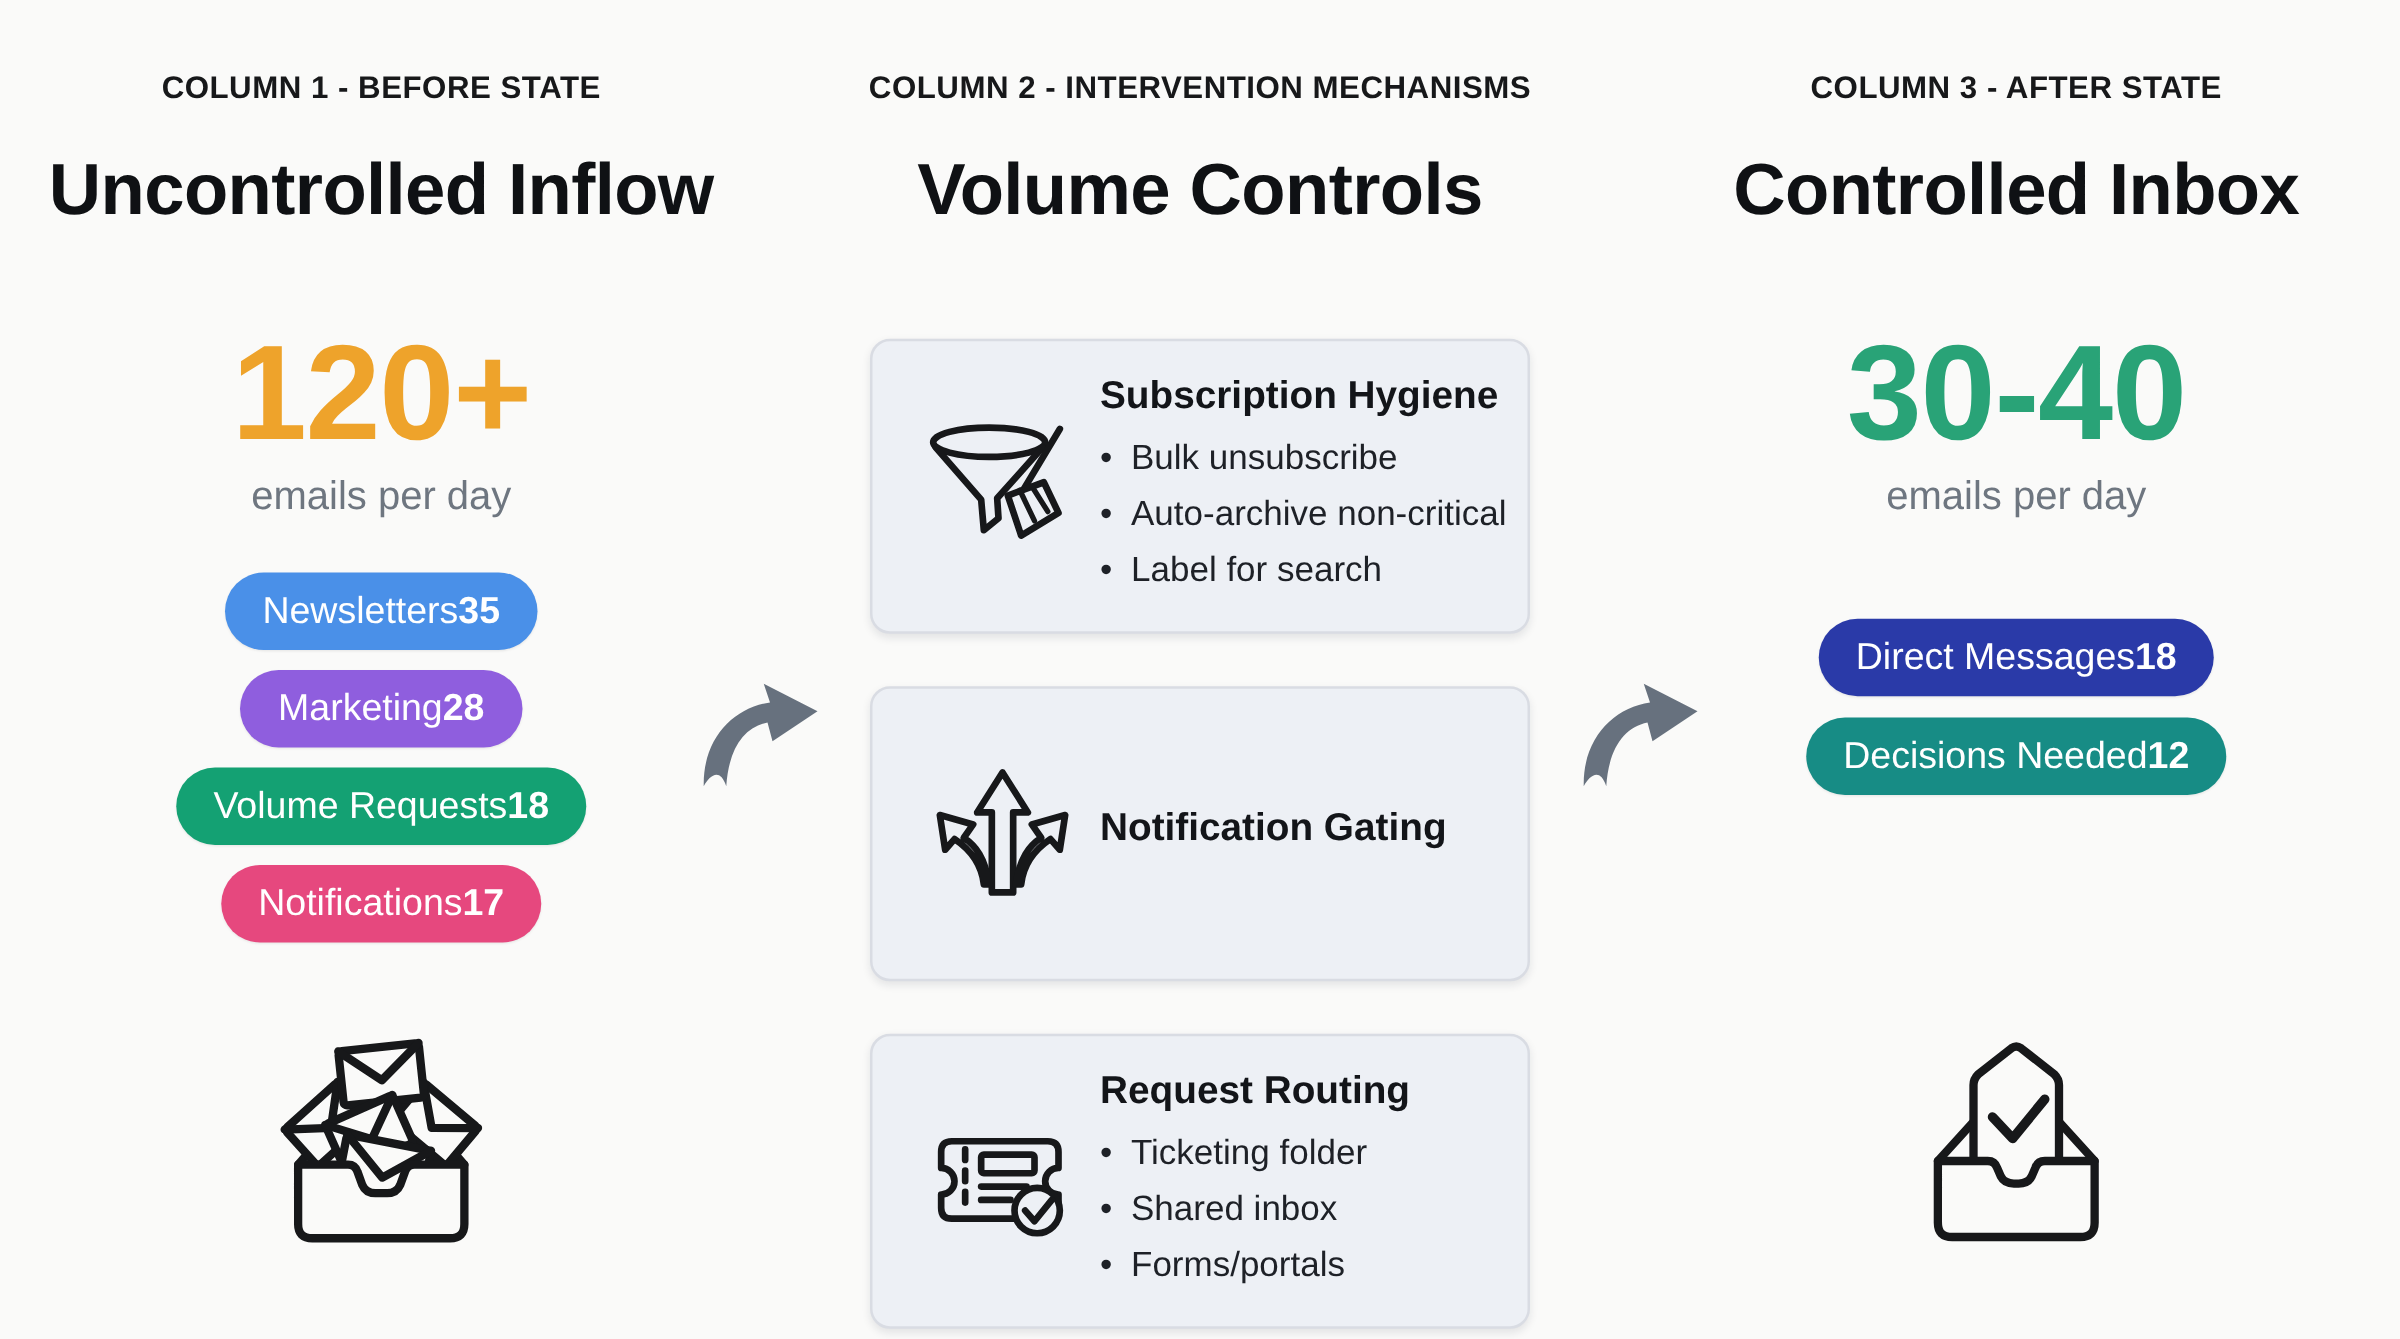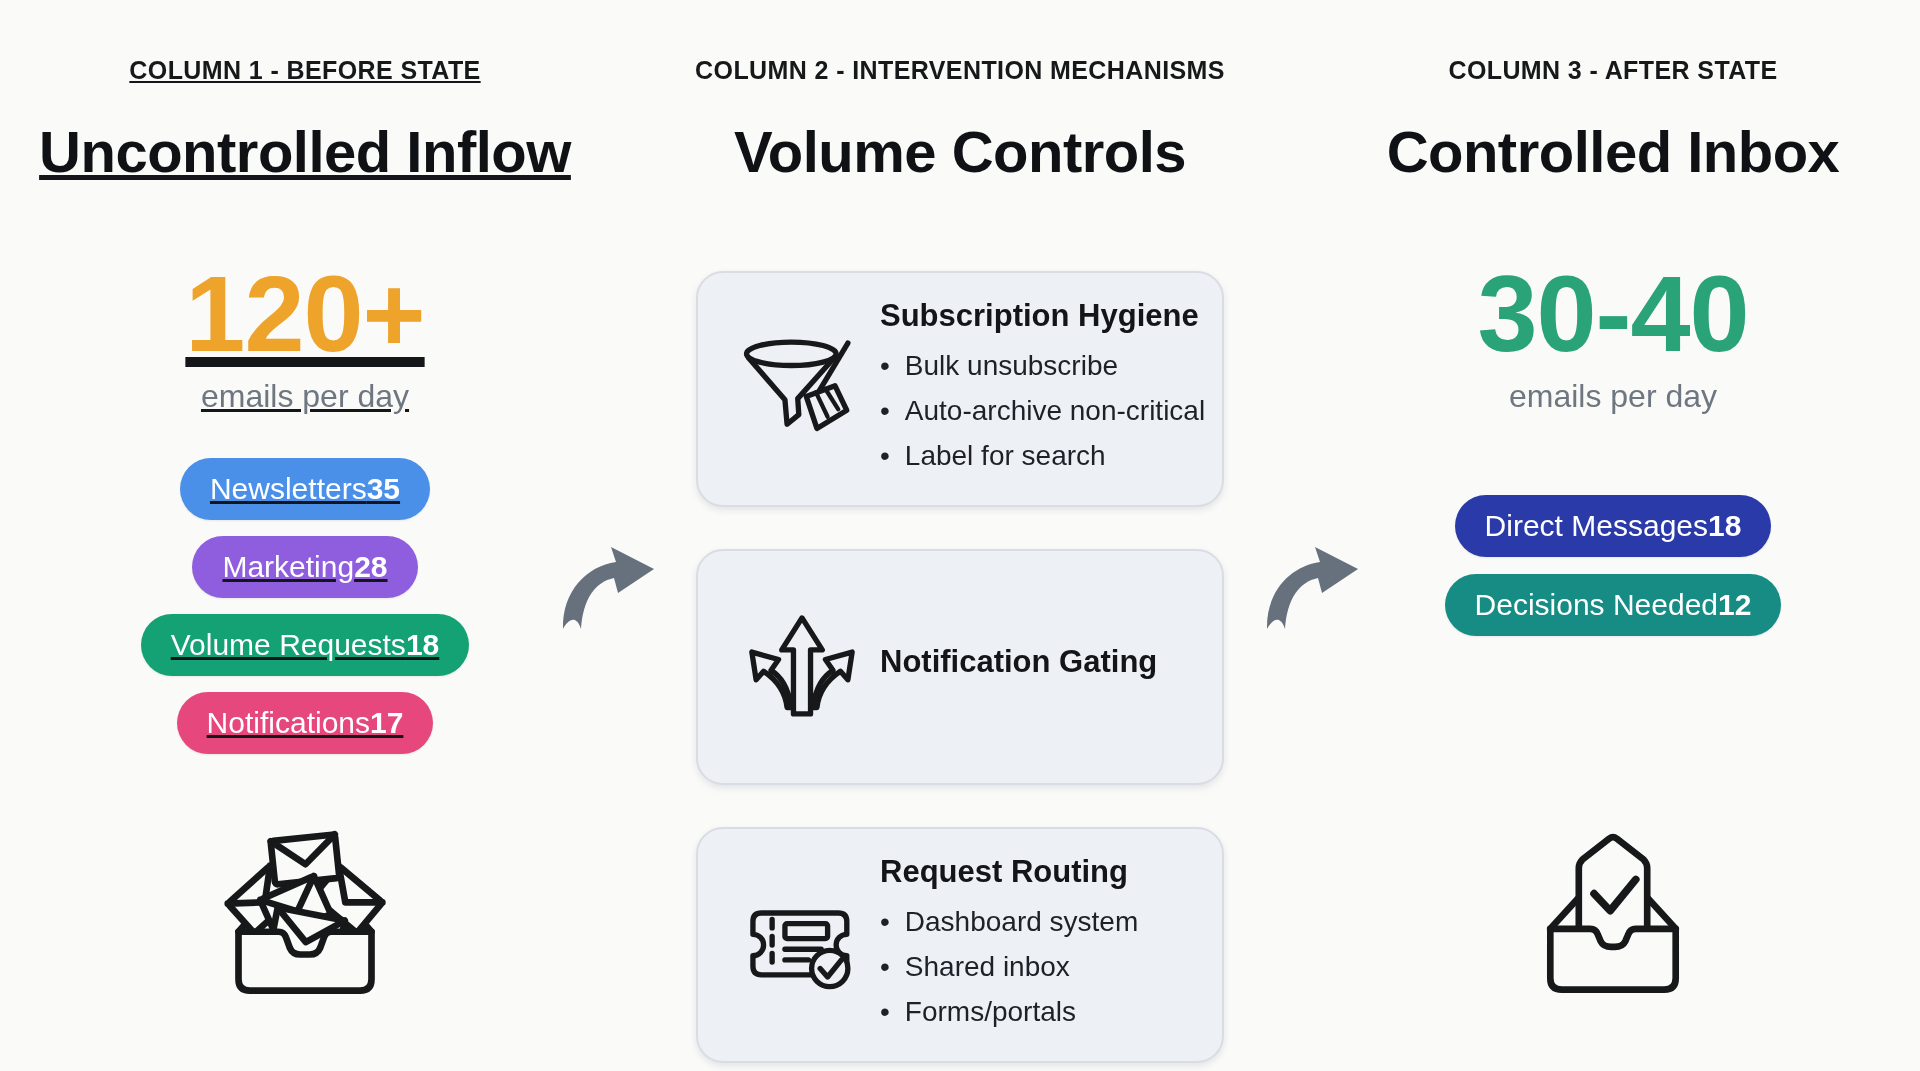--- a/index.html
+++ b/index.html
@@ -3,21 +3,21 @@
 <meta charset="utf-8">
 <style>
   html,body{margin:0;padding:0;}
   body{
     width:1920px;height:1071px;position:relative;overflow:hidden;
     background:#FAFAF9;
     font-family:"Liberation Sans", sans-serif;
     color:#141619;
   }
   .col{position:absolute;top:58px;display:flex;flex-direction:column;align-items:center;}
-  .col-1{left:28px;width:554px;text-decoration:underline;}
+  .col-1{left:28px;width:554px;}
   .col-2{left:578px;width:764px;}
   .col-3{left:1336px;width:554px;}
 
   .eyebrow{font-size:25px;font-weight:700;letter-spacing:.4px;color:#17181A;line-height:1;white-space:nowrap;}
   .col-title{font-size:58px;font-weight:700;letter-spacing:-.5px;color:#0F1114;line-height:1;margin-top:40px;white-space:nowrap;}
   .metric-value{font-size:108px;font-weight:700;line-height:1;margin-top:31px;letter-spacing:-1px;}
   .metric-caption{font-size:32px;color:#6E7680;line-height:1;margin-top:12px;}
 
   .pill-stack{display:flex;flex-direction:column;align-items:center;margin-top:46px;}
   .col-1 .pill-stack{gap:16px;}
@@ -26,21 +26,21 @@
         padding:0 30px;color:#FFFFFF;font-size:30px;line-height:1;white-space:nowrap;
         box-shadow:0 1px 2px rgba(0,0,0,.08);}
   .pill .pill-label{font-weight:500;}
   .pill .pill-count{font-weight:700;}
 
   .big-icon{margin-top:58px;width:200px;height:190px;}
   .col-3 .big-icon{margin-top:175px;}
   .big-icon svg{width:100%;height:100%;}
 
   .card{width:528px;height:236px;box-sizing:border-box;margin-top:42px;
-        background:#EDF0F5;border:2px solid #D9DCE3;border-radius:27px;
+        background:#EDF0F5;border:2px solid #D9DCE3;border-radius:16px;
         box-shadow:0 3px 7px rgba(20,28,45,.10);
         display:flex;align-items:center;padding:0 8px 0 40px;}
   .card:first-of-type{margin-top:42px;}
   .card-icon{flex:0 0 128px;width:128px;height:150px;margin-right:14px;display:flex;align-items:center;justify-content:center;}
   .card-icon svg{width:128px;height:140px;}
   .card-body{flex:1;min-width:0;}
   .card-title{font-size:31px;font-weight:700;color:#131519;line-height:1;margin:0 0 12px;}
   .card-bullets{list-style:none;margin:0;padding:0;}
   .card-bullets li{font-size:28px;color:#1E2127;line-height:45px;white-space:nowrap;}
   .card-bullets li::before{content:"•";margin-right:15px;}
@@ -164,21 +164,21 @@
         <rect class="ink" stroke-width="5" x="44" y="40" width="40" height="14" rx="2"></rect>
         <path class="ink" stroke-width="5" d="M44,64 L78,64"></path>
         <path class="ink" stroke-width="5" d="M44,74 L66,74"></path>
         <circle cx="86" cy="82" r="17" fill="#EDF0F5" stroke="#17181A" stroke-width="5"></circle>
         <path class="ink" stroke-width="5" d="M77,82 L84,90 L97,74"></path>
       </svg>
     </div>
     <div class="card-body">
       <h3 class="card-title">Request Routing</h3>
       <ul class="card-bullets">
-        <li>Dashboard system</li>
+        <li>Ticketing folder</li>
         <li>Shared inbox</li>
         <li>Forms/portals</li>
       </ul>
     </div>
   </div>
 </section>
 
 <div class="flow-arrow flow-arrow-2">
   <svg viewBox="0 0 100 92">
     <path d="M6,88 C5,50 30,25 59,21 L54,6 L97,28 L61,52 L57,37 C38,41 26,58 24,88 C19,73 11,79 6,88 Z" style="fill: rgb(103, 113, 126);"></path>

